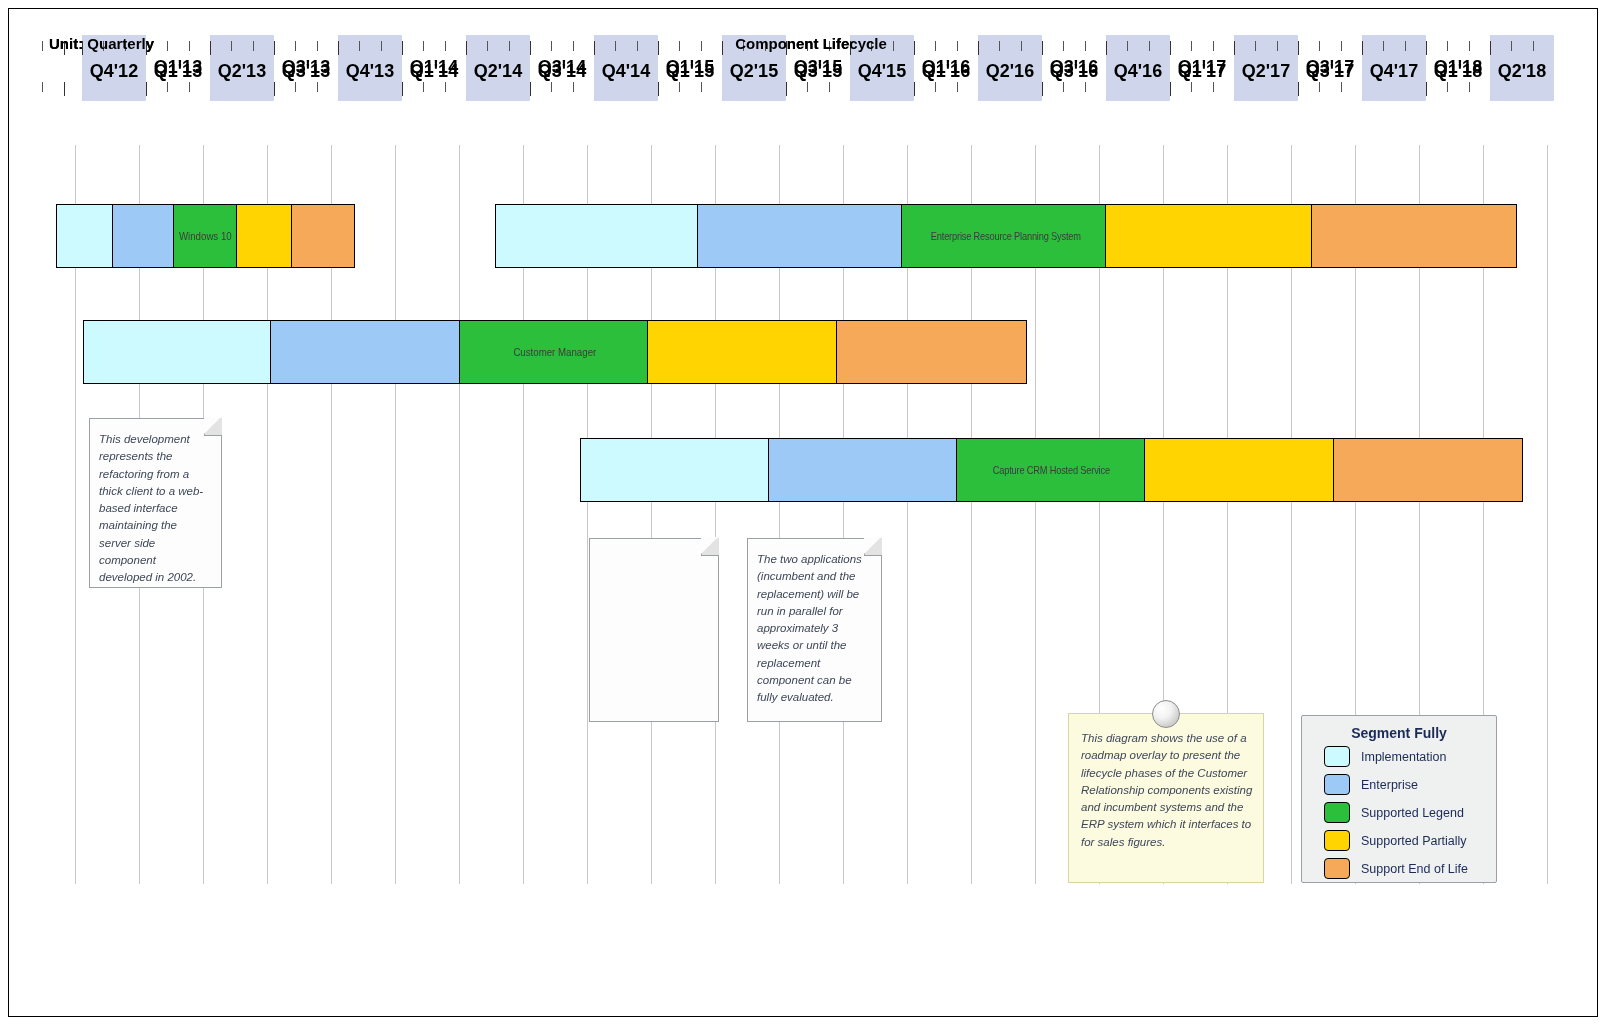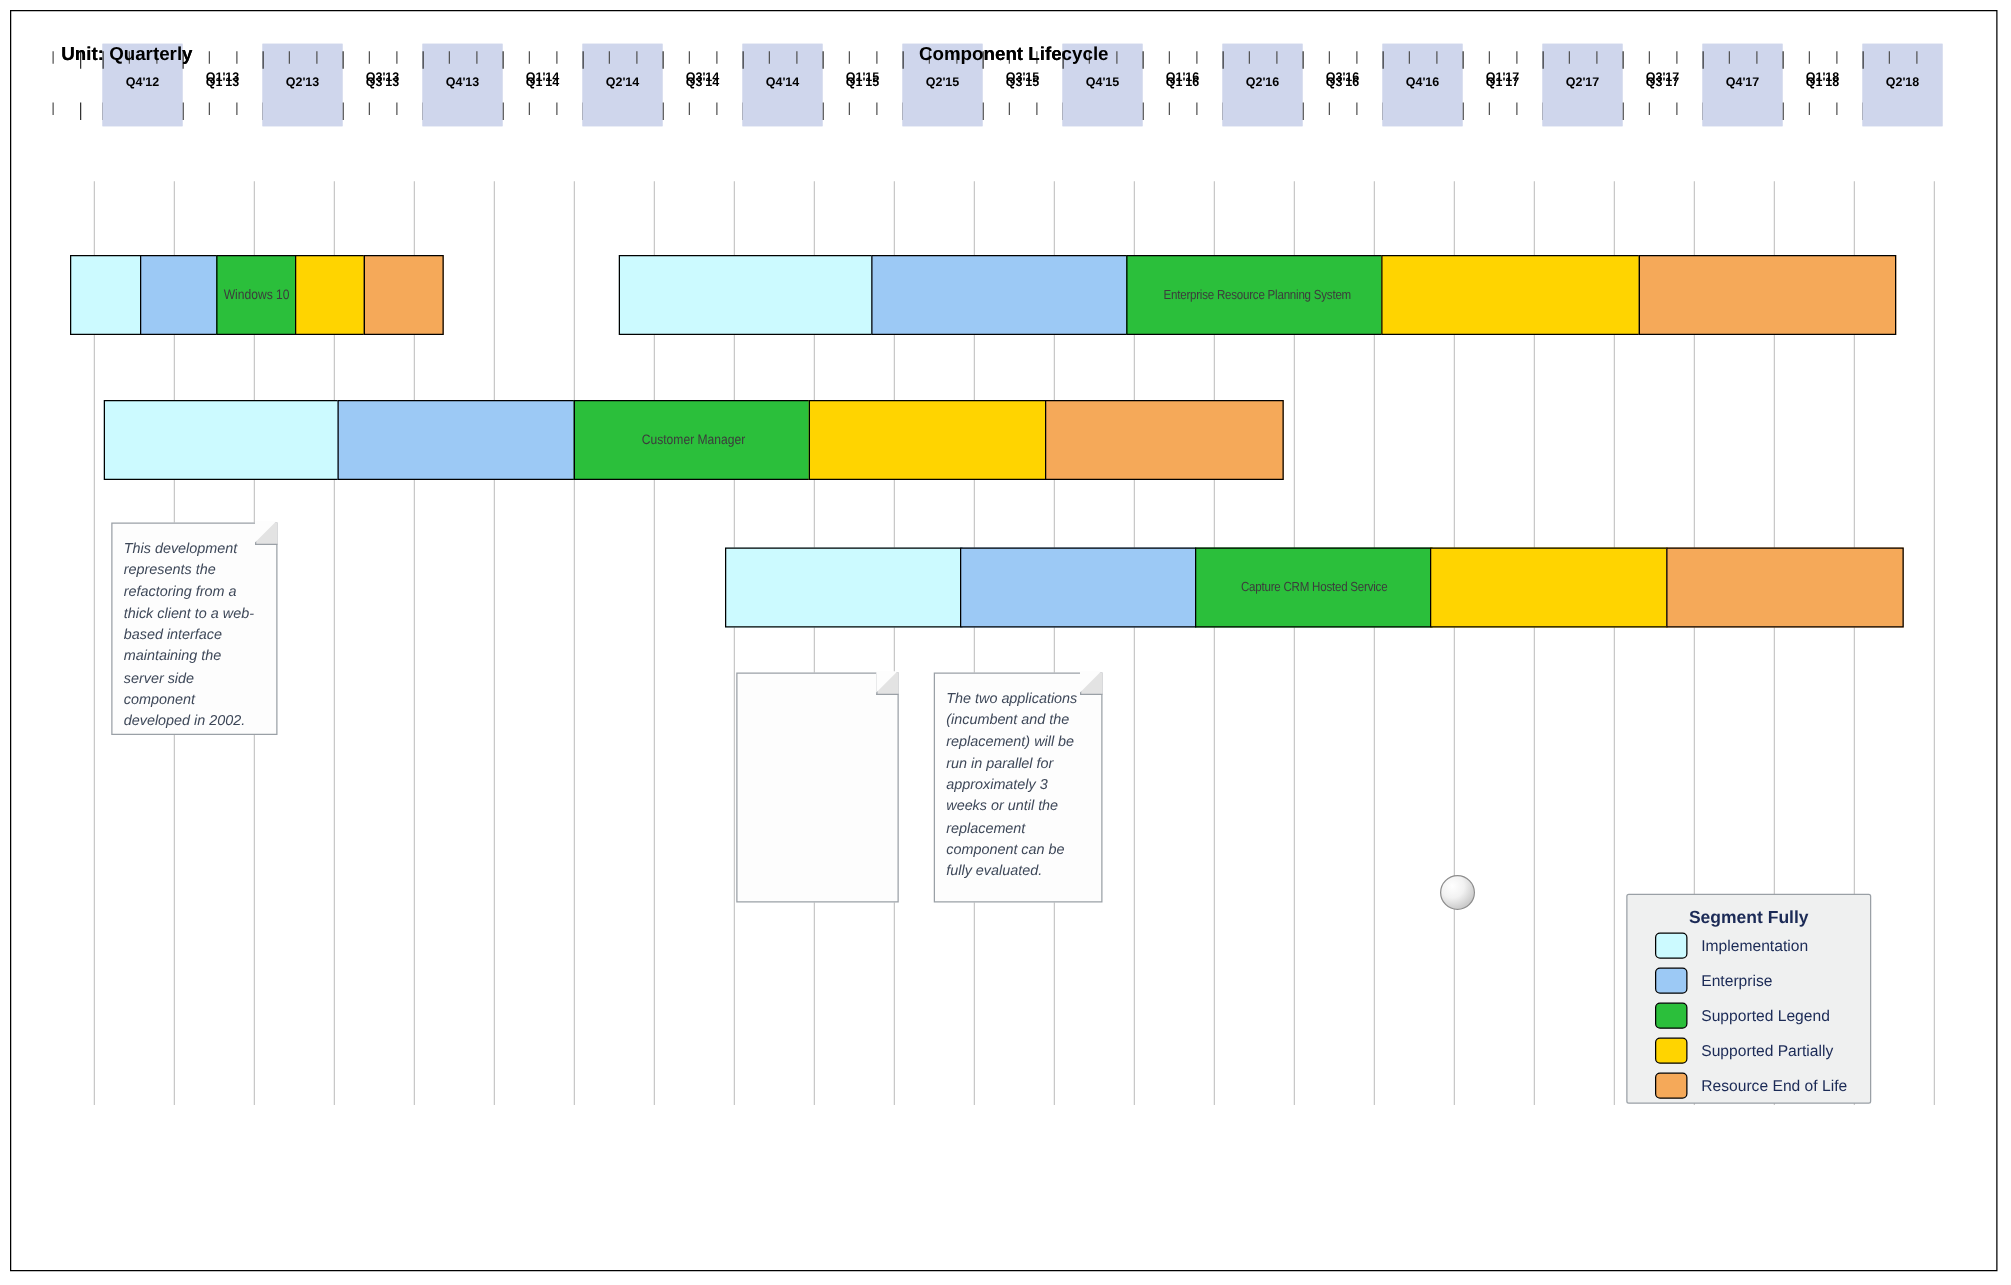--- a/index.html
+++ b/index.html
@@ -16,21 +16,21 @@
   
   #canvas{position:absolute;left:0;top:26px;right:0;bottom:0;}
 
   
   .tl-band{position:absolute;left:33px;width:1538px;background:#e4e9f5;}
   #tl-top{top:44px;height:66px;}
   #tl-bottom{top:849px;height:66px;}
 
   .qcell{position:absolute;top:0;bottom:0;width:64px;}
   .qcell.alt{background:#cfd6ec;}
-  .qlabel{position:absolute;left:0;width:64px;text-align:center;font-size:10px;font-weight:bold;color:#000;}
+  .qlabel{position:absolute;left:0;width:64px;text-align:center;font-size:18px;font-weight:bold;color:#000;}
   #tl-top .qlabel{top:22px;}
   #tl-bottom .qlabel{top:26px;}
 
   .ticks{position:absolute;left:0;width:64px;height:14px;}
   #tl-top .ticks{top:47px;}
   #tl-bottom .ticks{top:6px;}
   .ticks i{position:absolute;top:0;width:1px;height:10px;background:#555;}
   .ticks i.major{height:14px;background:#333;width:1px;}
 
   .band-unit{position:absolute;left:7px;font-size:15px;font-weight:bold;color:#000;}
@@ -307,20 +307,23 @@
         </div>
       </div>
 
     <div id="notes">
         <div class="note" style="left: 80px; top: 383px; width: 133px; height: 170px;"><div class="fold"></div><span>This development represents the refactoring from a thick client to a web-based interface maintaining the server side component developed in 2002.</span></div>
         <div class="note" style="left: 580px; top: 503px; width: 130px; height: 184px;"><div class="fold"></div></div>
         <div class="note" style="left: 738px; top: 503px; width: 135px; height: 184px;"><div class="fold"></div><span>The two applications (incumbent and the replacement) will be run in parallel for approximately 3 weeks or until the replacement component can be fully evaluated.</span></div>
       </div>
 
     <div id="sticky-stem"></div>
+    <div id="sticky">
+      <span>This diagram shows the use of a roadmap overlay to present the lifecycle phases of the Customer Relationship components existing and incumbent systems and the ERP system which it interfaces to for sales figures.</span>
+    </div>
     <div id="sticky-pin"></div>
 
     <div id="legend">
       <div id="legend-title">Segment Fully</div>
       <div id="legend-rows">
           <div class="leg-row">
             <div class="leg-sw" style="background: rgb(204, 250, 255);"></div>
             <div class="leg-txt">Implementation</div>
           </div>
           <div class="leg-row">
@@ -330,21 +333,21 @@
           <div class="leg-row">
             <div class="leg-sw" style="background: rgb(43, 191, 59);"></div>
             <div class="leg-txt">Supported Legend</div>
           </div>
           <div class="leg-row">
             <div class="leg-sw" style="background: rgb(255, 212, 0);"></div>
             <div class="leg-txt">Supported Partially</div>
           </div>
           <div class="leg-row">
             <div class="leg-sw" style="background: rgb(245, 169, 89);"></div>
-            <div class="leg-txt">Resource End of Life</div>
+            <div class="leg-txt">Support End of Life</div>
           </div>
         </div>
     </div>
 
     <div class="tl-band" id="tl-band-bottom">
       <div id="tl-bottom" style="position:absolute;inset:0;">
           <div class="qcell alt" style="left: 40px;"></div>
           <div class="qlabel" style="left: 40px;">Q4'12</div>
           <div class="ticks" style="left: 40px;">
             <i class="major" style="left: 0px;"></i>

